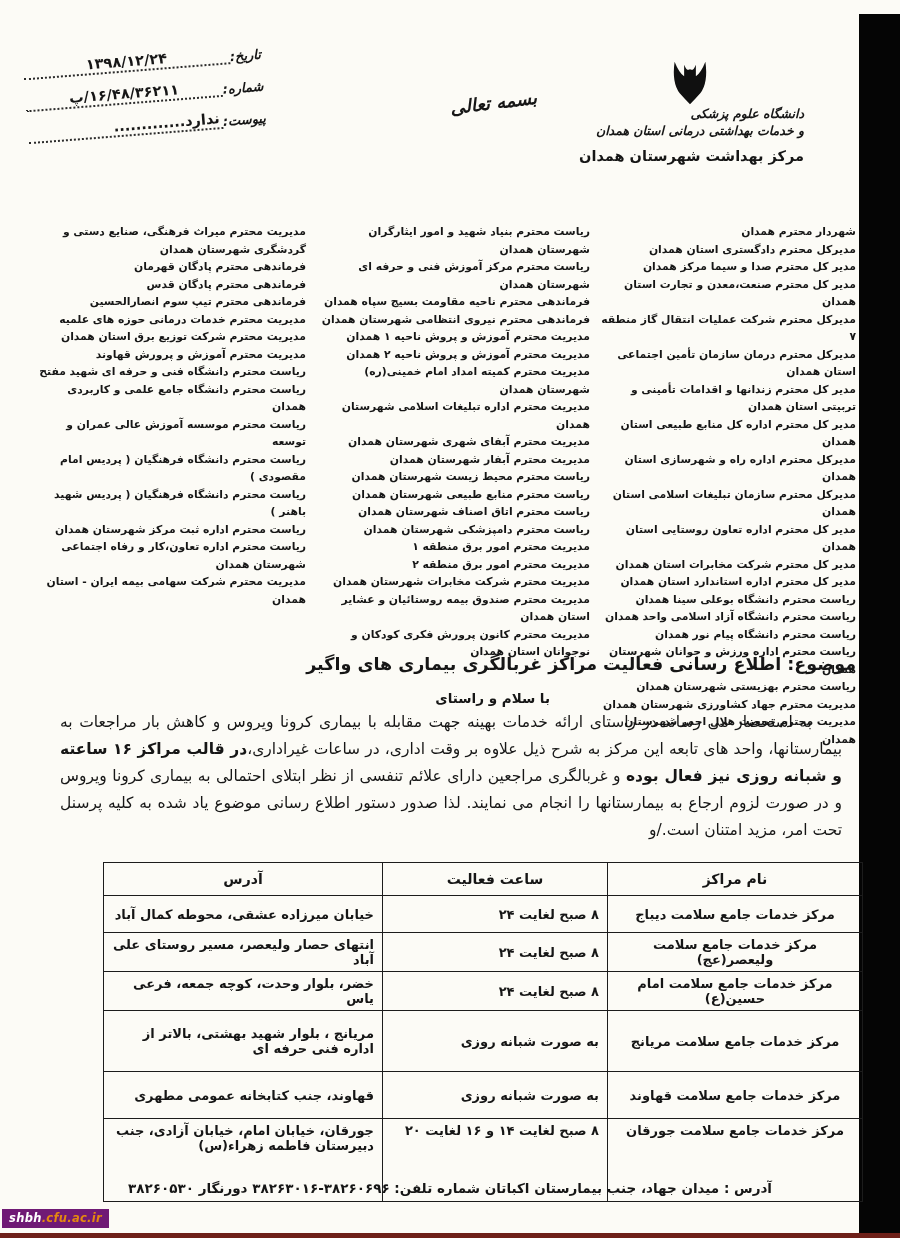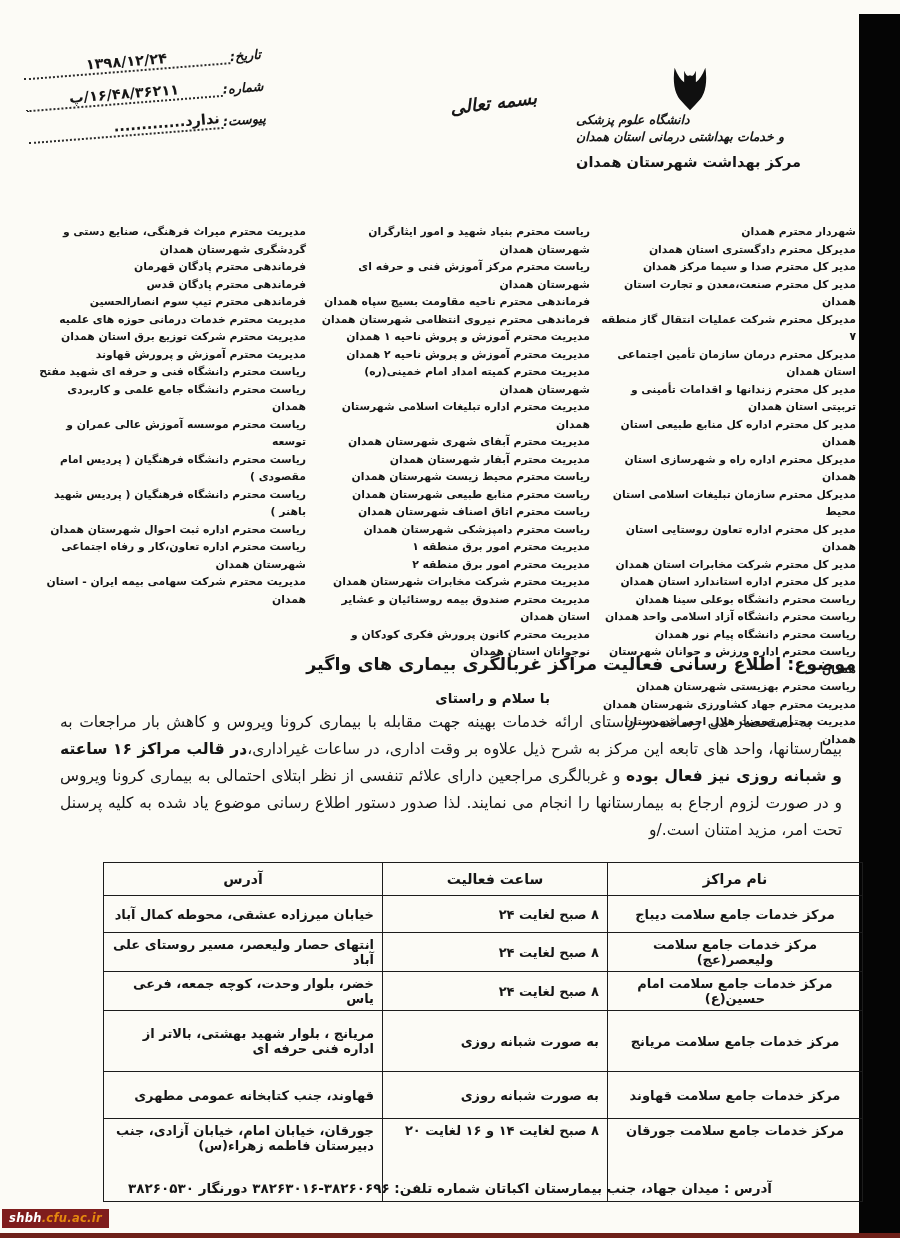--- a/index.html
+++ b/index.html
@@ -11,21 +11,21 @@
   
   .meta{position:absolute;left:26px;top:52px;width:238px;transform:rotate(-4.5deg);direction:rtl;}
   .meta-row{display:flex;align-items:flex-end;margin-bottom:13px;}
   .meta-label{font-weight:bold;font-style:italic;font-size:13px;white-space:nowrap;}
   .meta-fill{flex:1;border-bottom:2px dotted #2b2b2b;text-align:center;font-weight:bold;font-size:14.5px;padding:0 3px;line-height:17px;}
   .meta-row:nth-child(3) .meta-fill{text-align:right;}
 
   .besmele{position:absolute;left:450px;top:92px;font-size:18px;font-style:italic;font-weight:bold;transform:rotate(-7deg);}
 
   
-  .org{position:absolute;left:576px;top:64px;width:228px;text-align:left;direction:rtl;}
+  .org{position:absolute;left:576px;top:58px;width:228px;text-align:right;direction:rtl;}
   .org svg{display:block;margin:0 auto 1px auto;}
   .org-cal{font-size:12.5px;font-style:italic;font-weight:bold;line-height:16.5px;}
   .org-name{font-size:14.5px;font-weight:bold;margin-top:9px;}
 
   
   .col{position:absolute;top:223px;direction:rtl;text-align:right;}
   .col .addr{font-size:10.8px;font-weight:bold;line-height:17.5px;}
   .col-r{right:44px;width:262px;}
   .col-m{right:310px;width:278px;}
   .col-l{left:34px;width:272px;}
@@ -47,21 +47,21 @@
   .td-address{text-align:right;}
   .centers-table tbody tr:nth-child(1) td,
   .centers-table tbody tr:nth-child(2) td,
   .centers-table tbody tr:nth-child(3) td{height:28px;}
   .centers-table tbody tr:nth-child(4) td{height:52px;}
   .centers-table tbody tr:nth-child(5) td{height:38px;}
   .centers-table tbody tr:nth-child(6) td{height:74px;vertical-align:top;}
 
   .footer{position:absolute;left:50px;right:50px;bottom:42px;text-align:center;direction:rtl;font-weight:bold;font-size:13.5px;}
 
-  .watermark{position:absolute;left:2px;bottom:10px;background:#7f1d1d;padding:2px 7px 3px 7px;font-style:italic;font-weight:bold;font-size:11.5px;color:#ffffff;z-index:7;letter-spacing:.3px;}
+  .watermark{position:absolute;left:2px;bottom:10px;background:#701a75;padding:2px 7px 3px 7px;font-style:italic;font-weight:bold;font-size:11.5px;color:#ffffff;z-index:7;letter-spacing:.3px;}
   .watermark .suffix{color:#e5890f;}
 </style>
 </head>
 <body>
 
 <div class="page">
 
   <div class="strip-right"></div>
   <div class="line-bottom"></div>
 
@@ -97,21 +97,21 @@
 
   <div class="addr">شهردار محترم همدان</div>
       <div class="addr">مدیرکل محترم دادگستری استان همدان</div>
       <div class="addr">مدیر کل محترم صدا و سیما مرکز همدان</div>
       <div class="addr">مدیر کل محترم صنعت،معدن و تجارت استان همدان</div>
       <div class="addr">مدیرکل محترم شرکت عملیات انتقال گاز منطقه ۷</div>
       <div class="addr">مدیرکل محترم درمان سازمان تأمین اجتماعی استان همدان</div>
       <div class="addr">مدیر کل محترم زندانها و اقدامات تأمینی و تربیتی استان همدان</div>
       <div class="addr">مدیر کل محترم اداره کل منابع طبیعی استان همدان</div>
       <div class="addr">مدیرکل محترم اداره راه و شهرسازی استان همدان</div>
-      <div class="addr">مدیرکل محترم سازمان تبلیغات اسلامی استان محیط</div>
+      <div class="addr">مدیرکل محترم سازمان تبلیغات اسلامی استان همدان</div>
       <div class="addr">مدیر کل محترم اداره تعاون روستایی استان همدان</div>
       <div class="addr">مدیر کل محترم شرکت مخابرات استان همدان</div>
       <div class="addr">مدیر کل محترم اداره استاندارد استان همدان</div>
       <div class="addr">ریاست محترم دانشگاه بوعلی سینا همدان</div>
       <div class="addr">ریاست محترم دانشگاه آزاد اسلامی واحد همدان</div>
       <div class="addr">ریاست محترم دانشگاه پیام نور همدان</div>
       <div class="addr">ریاست محترم اداره ورزش و جوانان شهرستان همدان</div>
       <div class="addr">ریاست محترم بهزیستی شهرستان همدان</div>
       <div class="addr">مدیریت محترم جهاد کشاورزی شهرستان همدان</div>
       <div class="addr">مدیریت محترم جمعیت هلال احمر شهرستان همدان</div>
@@ -147,21 +147,21 @@
       <div class="addr">فرماندهی محترم پادگان قدس</div>
       <div class="addr">فرماندهی محترم تیپ سوم انصارالحسین</div>
       <div class="addr">مدیریت محترم خدمات درمانی حوزه های علمیه</div>
       <div class="addr">مدیریت محترم شرکت توزیع برق استان همدان</div>
       <div class="addr">مدیریت محترم آموزش و پرورش قهاوند</div>
       <div class="addr">ریاست محترم دانشگاه فنی و حرفه ای شهید مفتح</div>
       <div class="addr">ریاست محترم دانشگاه جامع علمی و کاربردی همدان</div>
       <div class="addr">ریاست محترم موسسه آموزش عالی عمران و توسعه</div>
       <div class="addr">ریاست محترم دانشگاه فرهنگیان ( پردیس امام مقصودی )</div>
       <div class="addr">ریاست محترم دانشگاه فرهنگیان ( پردیس شهید باهنر )</div>
-      <div class="addr">ریاست محترم اداره ثبت احوال شهرستان همدان</div>
+      <div class="addr">ریاست محترم اداره ثبت مرکز شهرستان همدان</div>
       <div class="addr">ریاست محترم اداره تعاون،کار و رفاه اجتماعی شهرستان همدان</div>
       <div class="addr">مدیریت محترم شرکت سهامی بیمه ایران - استان همدان</div>
     </div>
 
   <h1 class="subject">موضوع: اطلاع رسانی فعالیت مراکز غربالگری بیماری های واگیر</h1>
 
   <div class="salutation">با سلام و راستای</div>
 
   <p class="body-text"><span>به استحضار می رساند در راستای ارائه خدمات بهینه جهت مقابله با بیماری کرونا ویروس و کاهش بار مراجعات به بیمارستانها، واحد های تابعه این مرکز به شرح ذیل علاوه بر وقت اداری، در ساعات غیراداری،</span><b>در قالب مراکز ۱۶ ساعته و شبانه روزی نیز فعال بوده</b><span> و غربالگری مراجعین دارای علائم تنفسی از نظر ابتلای احتمالی به بیماری کرونا ویروس و در صورت لزوم ارجاع به بیمارستانها را  انجام می نمایند. لذا صدور دستور اطلاع رسانی موضوع یاد شده به کلیه پرسنل تحت امر، مزید امتنان است./و</span></p>
 

